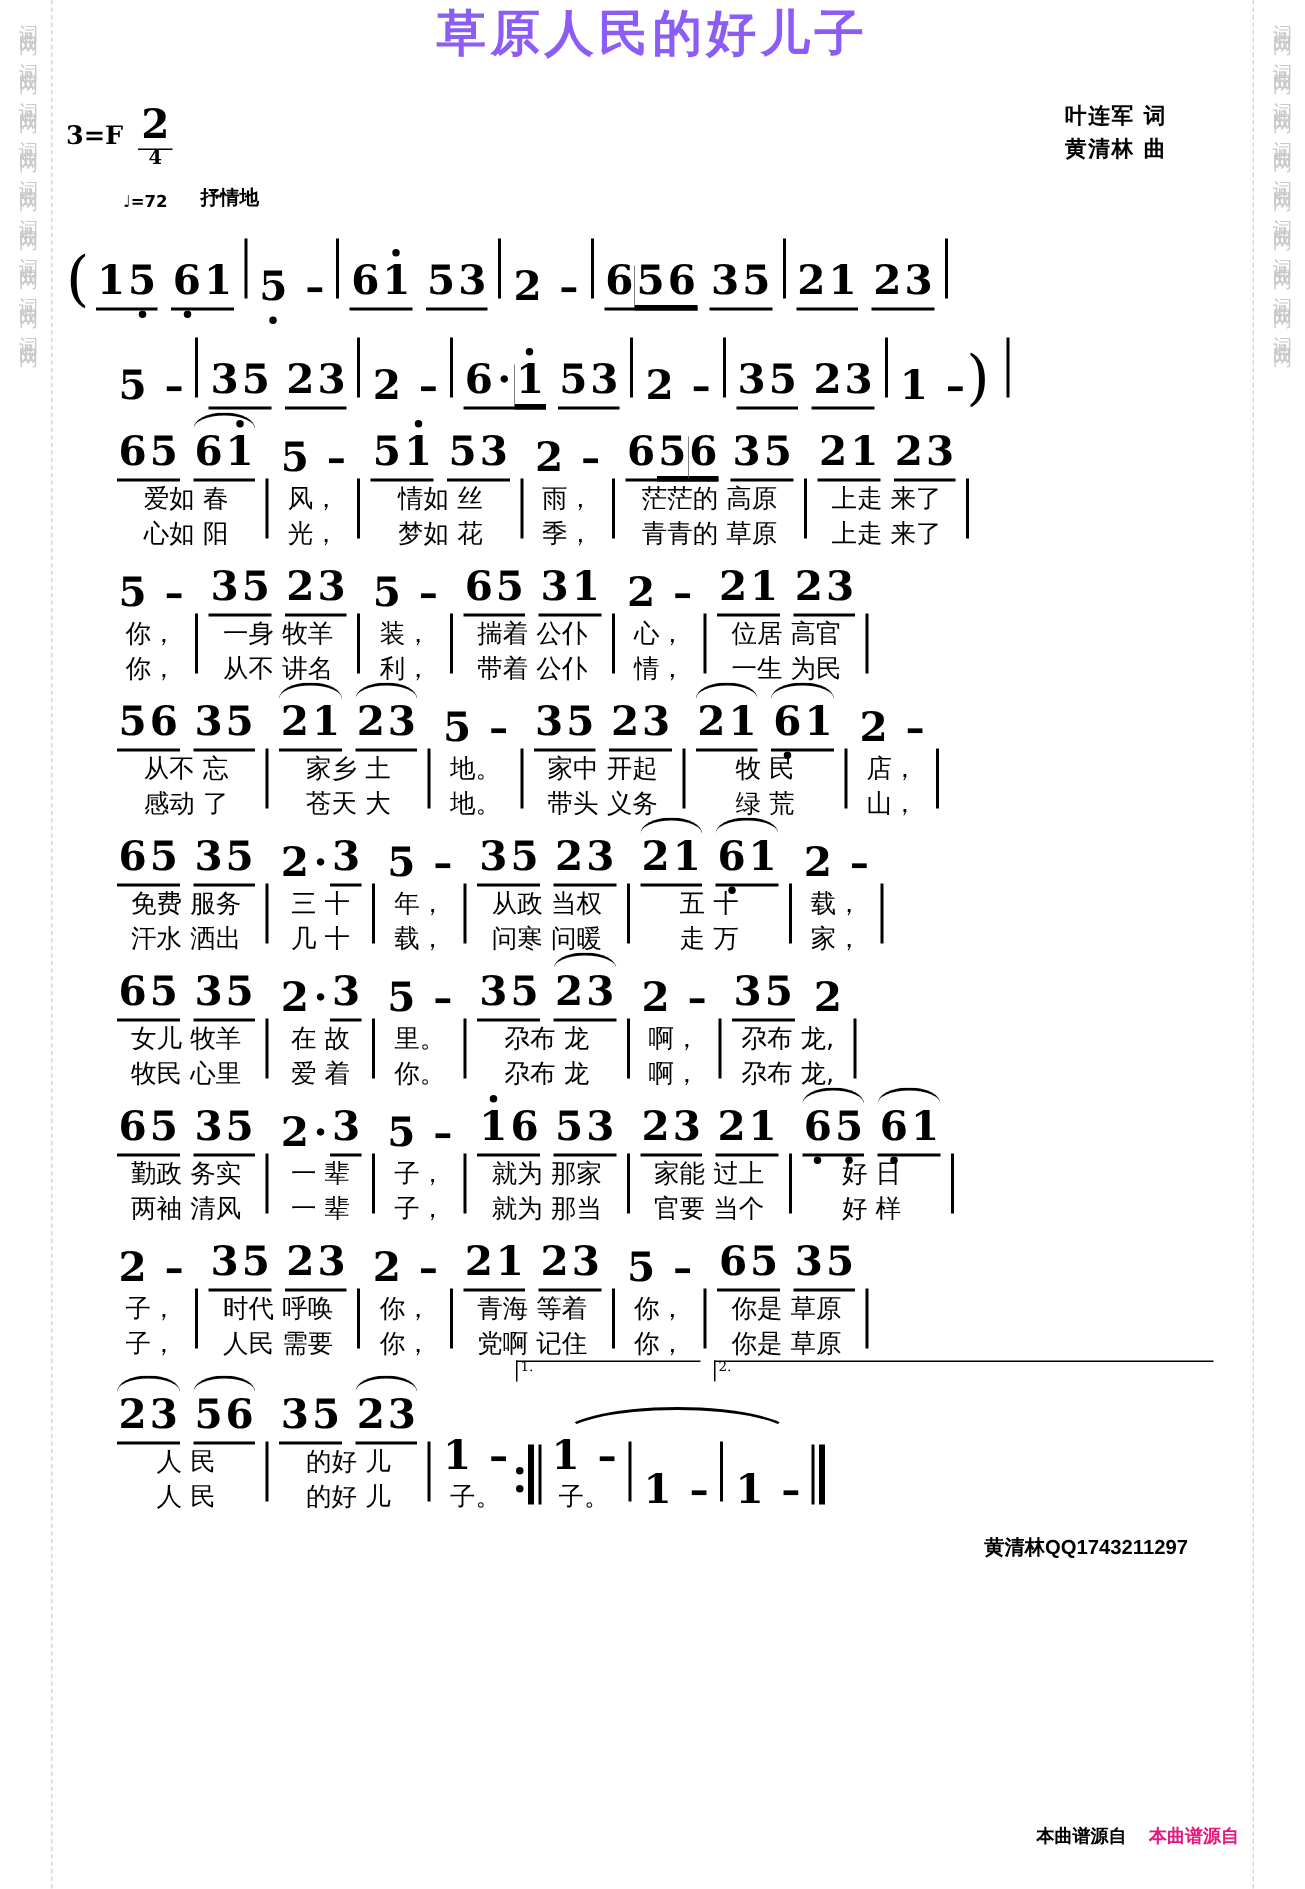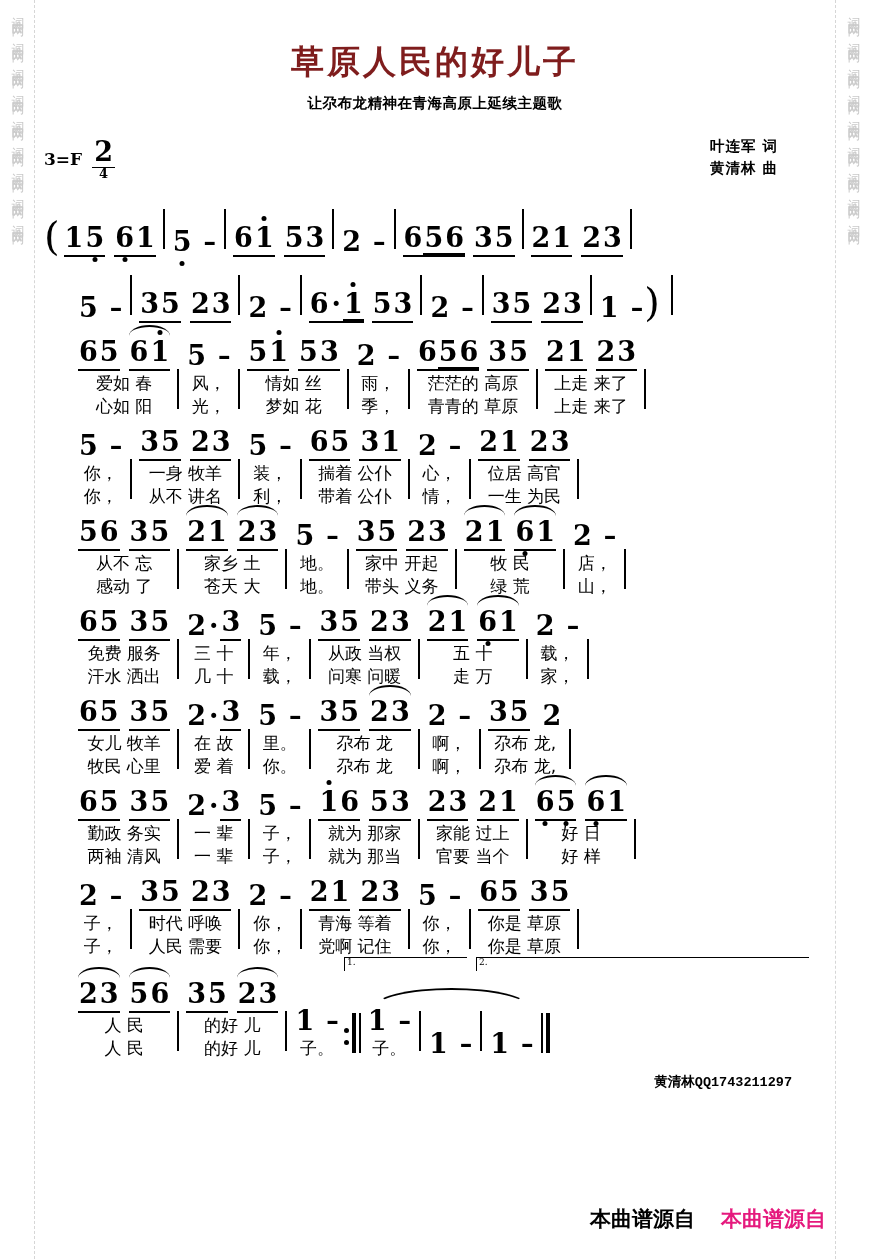--- a/index.html
+++ b/index.html
@@ -21,23 +21,23 @@
     user-select:none;pointer-events:none;
   }
   .wm-col.left{left:0;border-right:1px dashed #d6d6d6;}
   .wm-col.right{right:0;border-left:1px dashed #d6d6d6;}
   .wm-unit{writing-mode:vertical-rl;text-orientation:upright;letter-spacing:4px;}
 
   .sheet{position:absolute;left:36px;right:36px;top:0;bottom:0;}
 
   
   .title{
-    text-align:center;margin-top:40px;
+    text-align:center;
     font-size:33px;font-weight:700;letter-spacing:3px;
-    font-family:"DejaVu Sans",sans-serif;color:#7f1d1d;
+    font-family:"DejaVu Sans",sans-serif;color:#8b5cf6;
   }
   .subtitle{
     text-align:center;margin-top:9px;
     font-size:14.5px;font-weight:700;letter-spacing:.5px;
     font-family:"DejaVu Sans",sans-serif;color:#000;
   }
   .meta{position:relative;height:62px;margin-top:16px;}
   .keysig{
     position:absolute;left:8px;top:8px;
     font-size:17px;font-weight:700;
@@ -114,28 +114,28 @@
   .endbar .t2{width:4px;background:#000;height:40px;margin-left:3px;}
 
   
   .volta{position:absolute;border-top:1.6px solid #000;border-left:1.6px solid #000;
          height:13px;top:0;}
   .volta span{position:absolute;left:2px;top:-1px;font-size:9px;
               font-family:"DejaVu Serif",serif;}
 
   .sig{
     position:absolute;right:34px;
-    font-size:13.5px;font-family:Liberation Mono, monospace;font-weight:600;
+    font-size:13.5px;font-family:Liberation Sans, sans-serif;font-weight:600;
     letter-spacing:0;
   }
 
   .footer{
     position:absolute;right:44px;bottom:26px;
-    display:flex;align-items:center;gap:26px;
-    font-family:"DejaVu Sans",sans-serif;font-size:21px;font-weight:700;
+    display:flex;align-items:center;gap:15px;
+    font-family:"DejaVu Sans",sans-serif;font-size:12px;font-weight:700;
   }
   .footer .src{color:#000;}
   .footer .site{color:#e5197d;}
 </style>
 </head>
 <body>
 
 <div class="page">
 
   <div class="wm-col left" style="color: rgb(201, 201, 201);">
@@ -158,38 +158,41 @@
     <div class="wm-unit">词曲网</div>
     <div class="wm-unit">词曲网</div>
     <div class="wm-unit">词曲网</div>
     <div class="wm-unit">词曲网</div>
     <div class="wm-unit">词曲网</div>
   </div>
 
   <div class="sheet">
 
     <div class="title">草原人民的好儿子</div>
-    <div class="subtitle">让尕布龙精神在青海高原上延续主题歌</div>
 
     <div class="meta">
       <div class="keysig">
         <span>3=F</span>
         <span class="timesig">
           <span class="num">2</span>
           <span class="den">4</span>
         </span>
       </div>
       <div class="credits">
         <div>叶连军  词</div>
         <div>黄清林  曲</div>
       </div>
     </div>
 
     <div class="staff">
 
+      <div class="tempo" style="position:relative;margin-bottom:2px;margin-left:26px;">
+        <span class="bpm">♩=72</span>
+        <span class="expr">抒情地</span>
+      </div>
 
       <div class="row">
         <span class="paren">(</span>
 
         <div class="measure">
           <span class="grp beam1">
             <span class="num">1</span>
             <span class="num"><span>5</span><i class="odot-dn"></i></span>
           </span>
           <span style="width:9px"></span>

